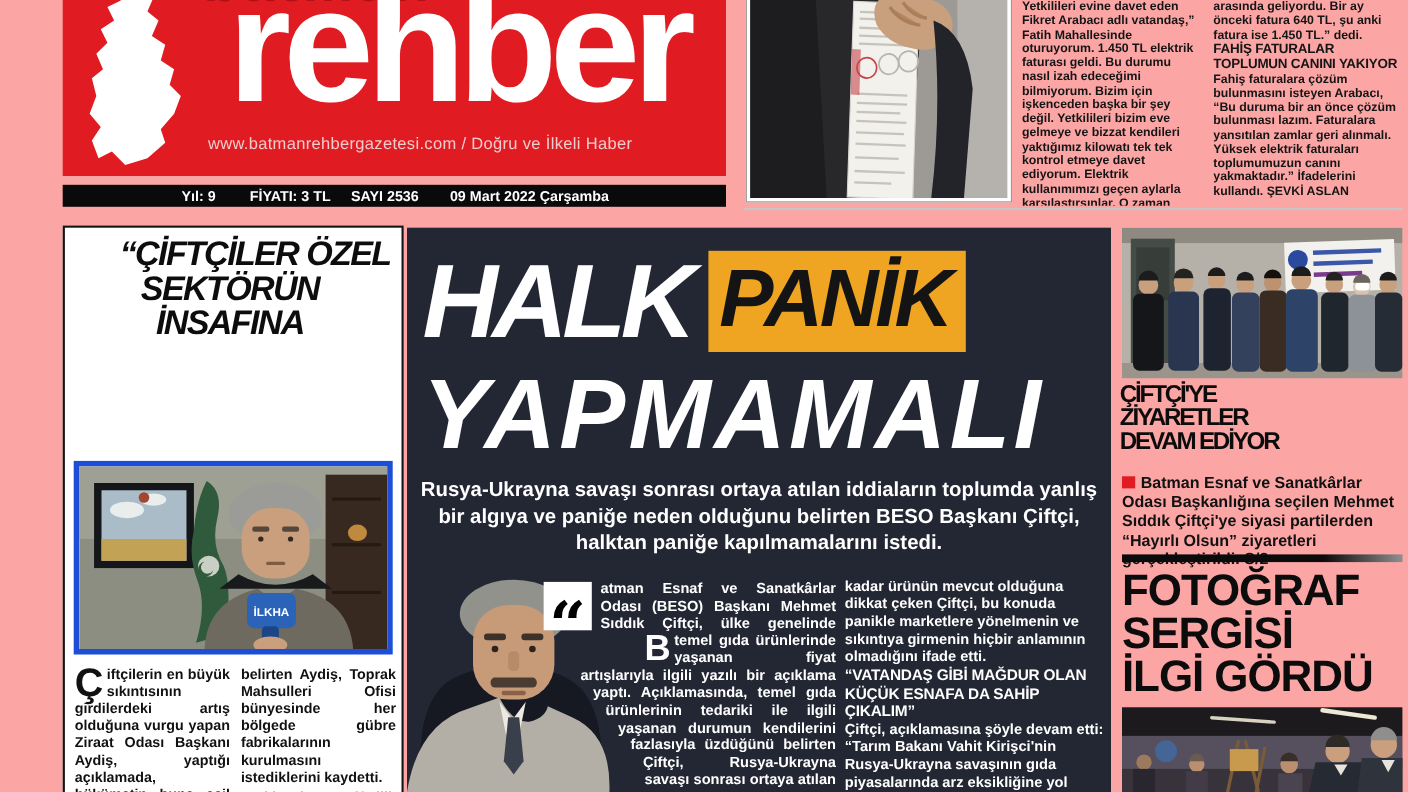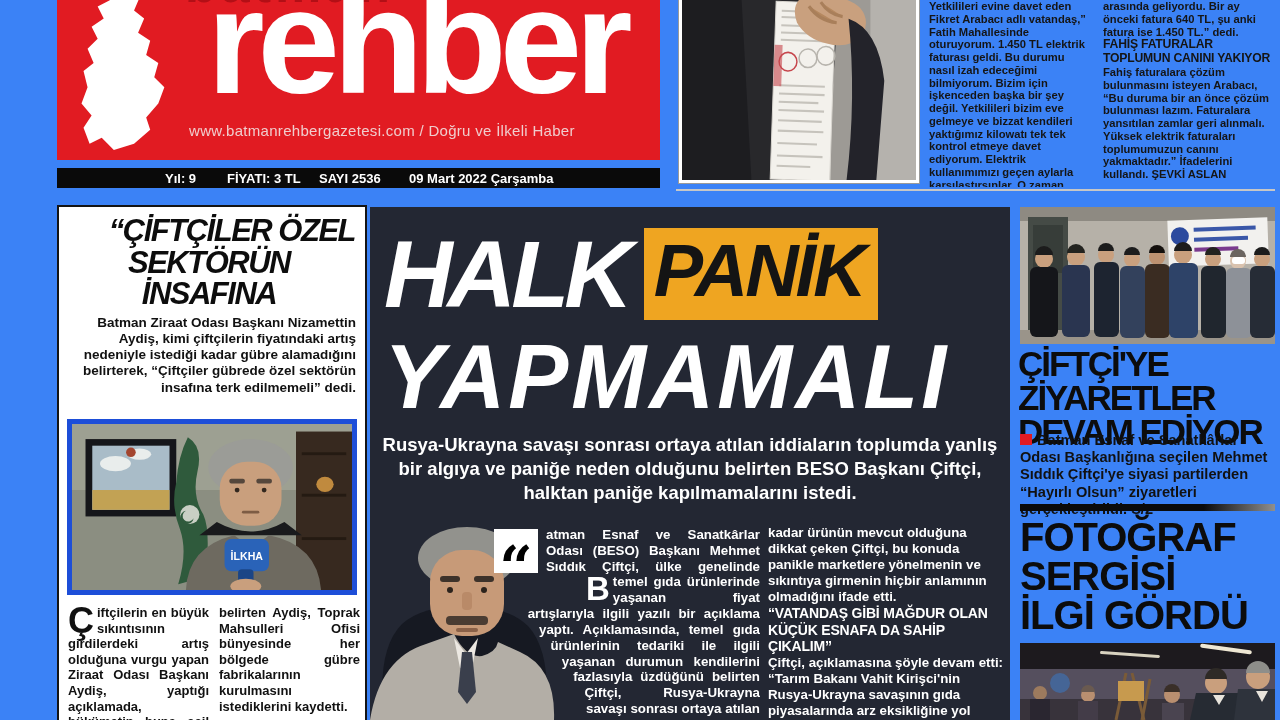--- a/index.html
+++ b/index.html
@@ -1,16 +1,16 @@
 <!DOCTYPE html>
 <html><head>
 <meta charset="utf-8">
 <style>
   html,body{margin:0;padding:0;background:#e8e8e8;}
-  #canvas{position:relative;width:1280px;height:720px;background:#3b82f6;overflow:hidden;
+  #canvas{position:relative;width:1280px;height:720px;background:#fca5a5;overflow:hidden;
           font-family:"Liberation Sans",sans-serif;color:#111;}
   [data-name]{box-sizing:border-box;}
 
   
   .red-box{position:absolute;left:57px;top:-38px;width:603px;height:198px;background:#e11b22;overflow:hidden;}
   .batman-word{position:absolute;left:128px;top:-8px;font-size:52px;font-weight:bold;color:#b30f16;letter-spacing:4px;}
   .rehber-word{position:absolute;left:150px;top:6px;font-size:148px;font-weight:bold;color:#fff;
                letter-spacing:-7px;line-height:1;font-stretch:condensed;}
   .map-logo{position:absolute;left:8px;top:4px;width:130px;height:192px;}
   .tagline{position:absolute;left:132px;top:160px;font-size:15px;color:#f0cdcd;letter-spacing:.3px;}
@@ -67,21 +67,21 @@
   .mid-col p{margin:0;}
   .mid-col p::first-letter{float:left;font-size:33px;line-height:.8;padding:1px 3px 0 0;font-weight:bold;}
   .right-col{position:absolute;left:398px;top:6px;width:238px;height:196px;color:#fff;font-size:13.3px;
              font-weight:bold;line-height:1.2;overflow:hidden;}
   .right-col p{margin:0;}
   .rc-subhead{font-size:14px;letter-spacing:-.2px;margin:1px 0;}
 
   
   .visits-photo{position:absolute;left:1020px;top:207px;width:255px;height:137px;}
   .visits-photo svg,.expo-photo svg{display:block;width:100%;height:100%;}
-  .visits-hl{position:absolute;left:1018px;top:347px;width:260px;font-weight:bold;font-size:35px;
+  .visits-hl{position:absolute;left:1018px;top:347px;width:260px;font-weight:bold;font-size:22px;
              letter-spacing:-2px;line-height:.97;color:#0c0c0c;}
   .visits-sum{position:absolute;left:1020px;top:432px;width:256px;font-size:14.6px;font-weight:bold;line-height:1.18;}
   .red-bullet{display:inline-block;width:12px;height:11px;background:#e11b22;margin-right:5px;}
   .page-ref{font-weight:bold;}
   .sb-divider{position:absolute;left:1020px;top:504px;width:255px;height:7px;
               background:linear-gradient(to right,#0b0b0b 72%,#8f8f8f);}
   .expo-hl{position:absolute;left:1020px;top:518px;width:258px;font-weight:bold;font-size:40px;
            letter-spacing:-1px;line-height:.97;color:#0c0c0c;}
   .expo-photo{position:absolute;left:1020px;top:643px;width:255px;height:77px;}
 </style>
@@ -146,21 +146,20 @@
   <div class="bill-col bill-col2" data-name="bill-article-column-2">
     <p data-name="bill-article-text-2">arasında geliyordu. Bir ay önceki fatura 640 TL, şu anki fatura ise 1.450 TL.” dedi.</p>
     <p class="bill-subhead" data-name="bill-article-subhead">FAHİŞ FATURALAR TOPLUMUN CANINI YAKIYOR</p>
     <p data-name="bill-article-text-3"><span data-name="bill-article-body">Fahiş faturalara çözüm bulunmasını isteyen Arabacı, “Bu duruma bir an önce çözüm bulunması lazım. Faturalara yansıtılan zamlar geri alınmalı. Yüksek elektrik faturaları toplumumuzun canını yakmaktadır.” İfadelerini kullandı. </span><span class="bill-byline" data-name="bill-article-byline">ŞEVKİ ASLAN</span></p>
   </div>
   <div class="top-divider" data-name="horizontal-divider"></div>
 
   <div class="left-art" data-name="farmers-article">
     <div class="lh lh1" data-name="farmers-headline-line1">“ÇİFTÇİLER ÖZEL</div>
     <div class="lh lh2" data-name="farmers-headline-line2">SEKTÖRÜN İNSAFINA</div>
-    <div class="left-intro" data-name="farmers-intro">Batman Ziraat Odası Başkanı Nizamettin Aydiş, kimi çiftçilerin fiyatındaki artış nedeniyle istediği kadar gübre alamadığını belirterek, “Çiftçiler gübrede özel sektörün insafına terk edilmemeli” dedi.</div>
     <div class="interview-photo" data-name="interview-photo">
       <svg viewBox="0 0 290 176" preserveAspectRatio="none">
         <rect width="290" height="176" fill="#8b8e81"></rect>
         <rect width="290" height="70" fill="#9da092"></rect>
         <rect x="14" y="16" width="94" height="82" fill="#15161a"></rect>
         <rect x="21" y="23" width="80" height="68" fill="#a9bcc8"></rect>
         <ellipse cx="45" cy="42" rx="16" ry="8" fill="#e9edec"></ellipse>
         <ellipse cx="70" cy="32" rx="12" ry="6" fill="#e9edec"></ellipse>
         <rect x="21" y="70" width="80" height="21" fill="#c2a254"></rect>
         <circle cx="61" cy="30" r="5" fill="#a3452f"></circle>

